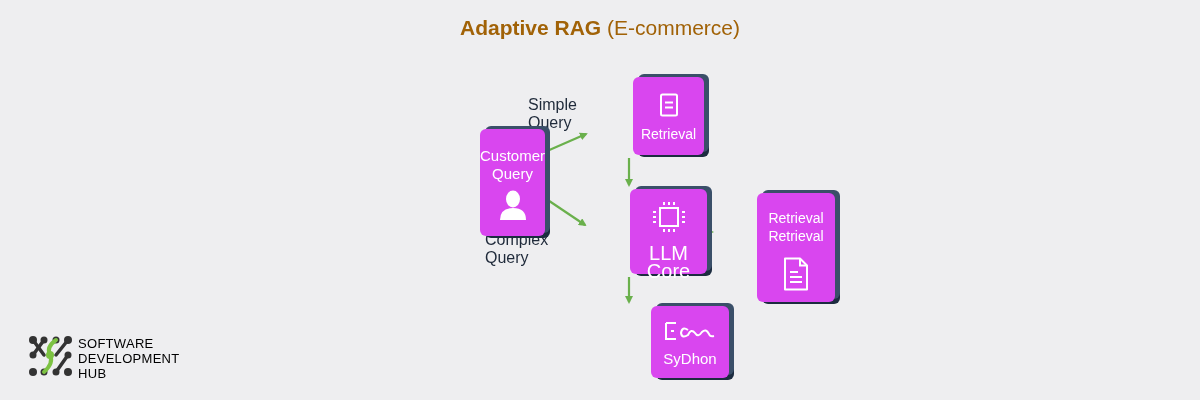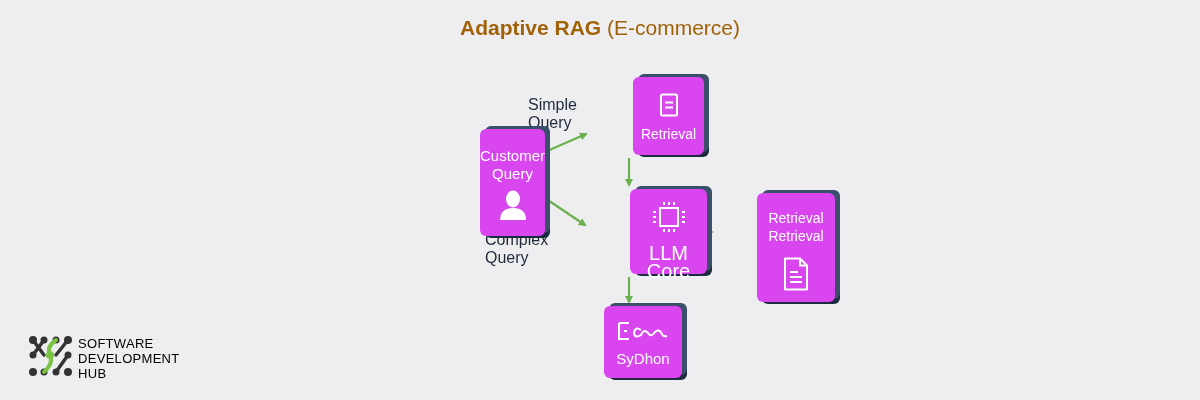--- a/index.html
+++ b/index.html
@@ -93,21 +93,21 @@
   </div>
   <svg width="26" height="34" style="margin-top:12px;">
     <path d="M2,1.5 H17 L24,8.5 V32.5 H2 Z" fill="none" stroke="#fff" stroke-width="2" stroke-linejoin="round"></path>
     <path d="M17,1.5 V8.5 H24" fill="none" stroke="#fff" stroke-width="2"></path>
     <line x1="7" y1="15" x2="15" y2="15" stroke="#fff" stroke-width="2"></line>
     <line x1="7" y1="20" x2="19" y2="20" stroke="#fff" stroke-width="2"></line>
     <line x1="7" y1="25" x2="19" y2="25" stroke="#fff" stroke-width="2"></line>
   </svg>
 </div>
 
-<div class="node" style="left:564px;top:306px;width:78px;height:72px;">
+<div class="node" style="left:611px;top:306px;width:78px;height:72px;">
   <svg width="56" height="22" style="margin-top:14px;">
     <path d="M4,3 H14 M4,3 V19 H14" fill="none" stroke="#fff" stroke-width="2"></path>
     <line x1="9" y1="11" x2="12" y2="11" stroke="#fff" stroke-width="2"></line>
     <path d="M26,10 Q20,6 19,13 Q20,19 26,15 Q29,8 33,13 Q36,18 40,12 Q44,8 47,14 Q48,17 52,16" fill="none" stroke="#fff" stroke-width="2"></path>
   </svg>
   <div class="lbl" style="margin-top:4px;font-size:15px;">SyDhon</div>
 </div>
 
 <svg class="logo" width="46" height="44">
   <g fill="#333">

